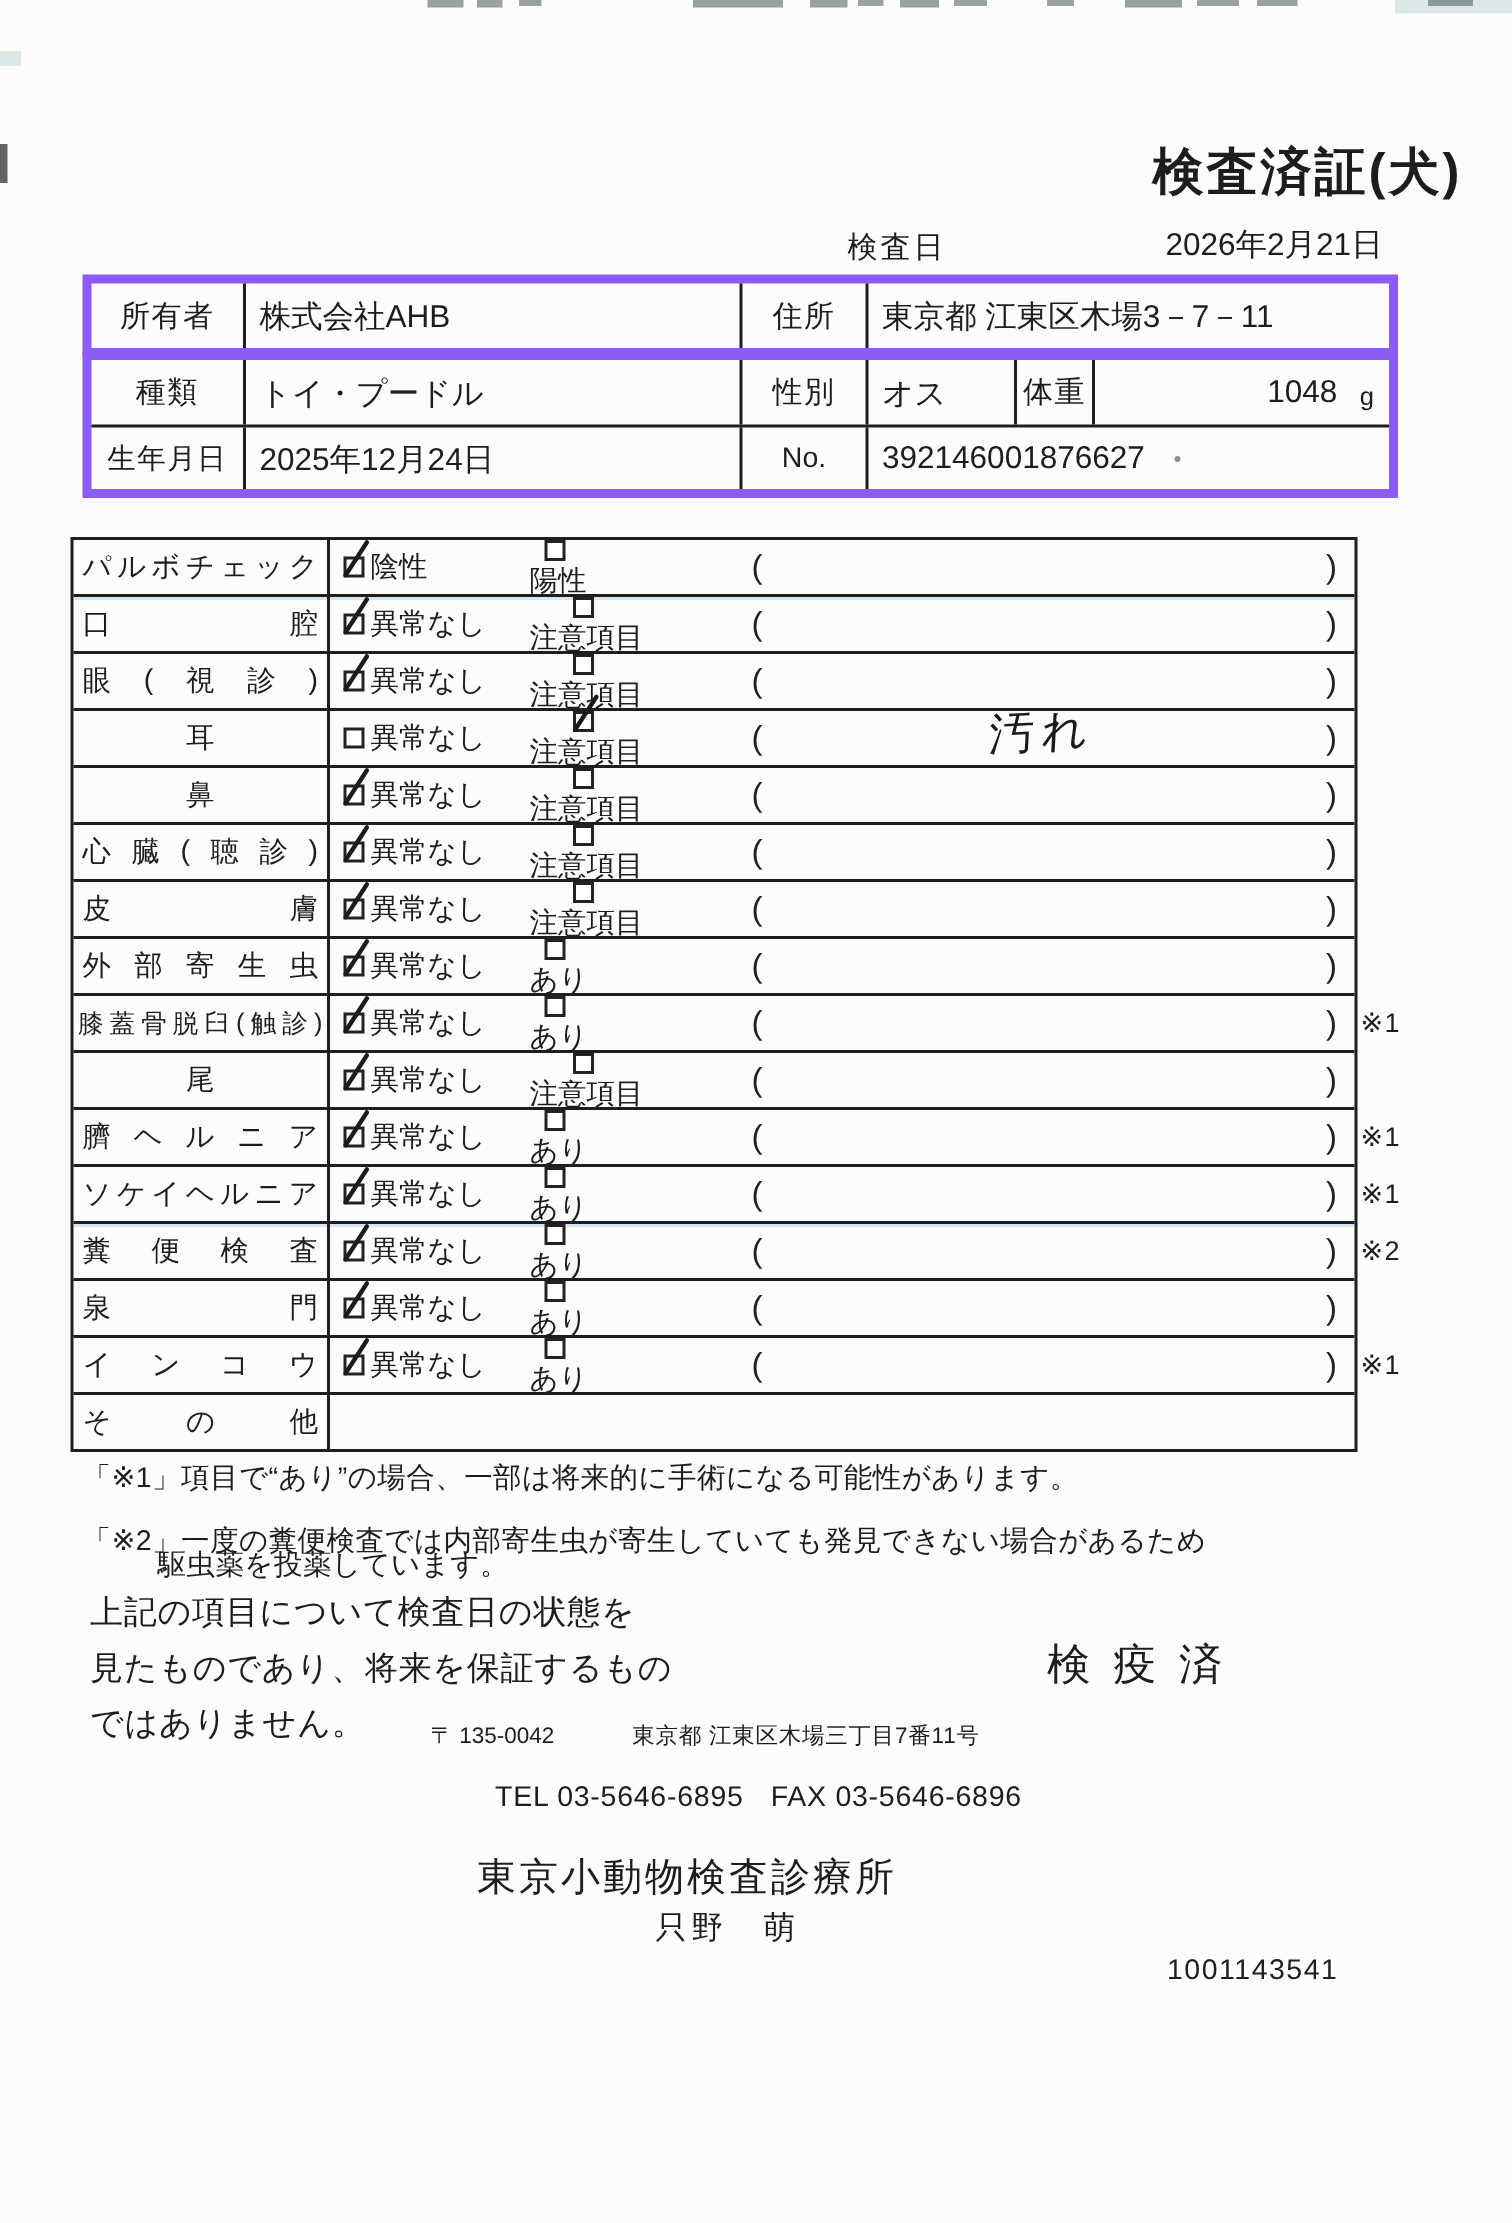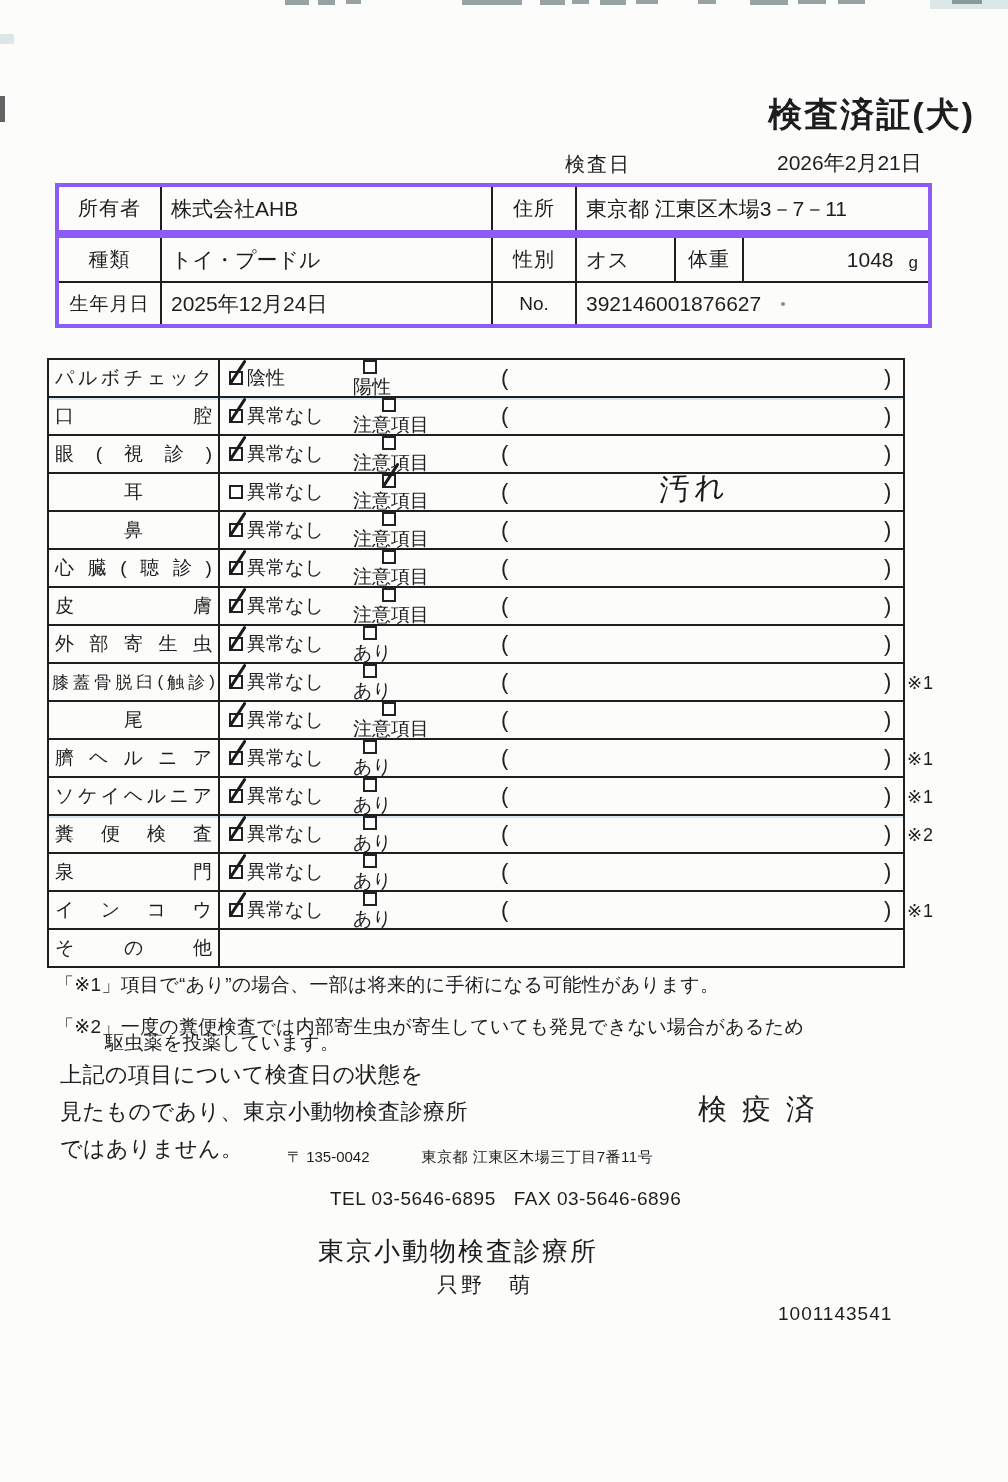--- a/index.html
+++ b/index.html
@@ -20,36 +20,36 @@
   .artifact.light{background:#9fc4c4;opacity:.35;}
   .edge-mark{position:absolute;background:#222;opacity:.7;}
   
   .title{
     position:absolute;top:92px;left:0;width:975px;
     text-align:right;font-size:34px;font-weight:bold;letter-spacing:2px;
   }
   .insp-date-label{position:absolute;top:151px;left:565px;font-size:20px;letter-spacing:2px;}
   .insp-date-value{position:absolute;top:149px;left:777px;font-size:21px;}
   
-  .htable{position:absolute;border:4px solid #8b5cf6;box-sizing:border-box;}
+  .htable{position:absolute;border:6px solid #8b5cf6;box-sizing:border-box;}
   .hrow{display:flex;height:43px;box-sizing:border-box;}
   .hrow + .hrow{border-top:2px solid #1e1e1e;}
   .cell{
     border-right:2px solid #1e1e1e;box-sizing:border-box;
     display:flex;align-items:center;font-size:21px;
   }
   .cell:last-child{border-right:none;}
   .cell.lbl{justify-content:center;font-size:20px;letter-spacing:1px;}
   .cell.val{padding-left:9px;}
   .w-owner{width:103px;}
   .w-ownerval{width:331px;}
   .w-addr{width:84px;}
   .w-flex{flex:1;}
   .w-sexval{width:99px;}
-  .w-weight{width:68px;}
+  .w-weight{width:52px;}
   .weight-cell{justify-content:flex-end;padding-right:10px;}
   .weight-unit{font-size:17px;margin-left:15px;position:relative;top:3px;}
   .no-dot{
     display:inline-block;width:4px;height:4px;border-radius:50%;
     background:#555;margin-left:20px;opacity:.65;vertical-align:middle;
   }
   
   .intro{position:absolute;top:329px;left:55px;font-size:19px;letter-spacing:.5px;}
   
   .insp-table{
@@ -537,21 +537,21 @@
       <div class="iopts"></div>
     </div>
     </div>
 
   <div class="note-line n1">「※1」項目で“あり”の場合、一部は将来的に手術になる可能性があります。</div>
   <div class="note-line n2">「※2」一度の糞便検査では内部寄生虫が寄生していても発見できない場合があるため</div>
   <div class="note-line n3">駆虫薬を投薬しています。</div>
 
   <div class="disclaimer">
     <div>上記の項目について検査日の状態を</div>
-    <div>見たものであり、東京小動物検査診療所</div>
+    <div>見たものであり、将来を保証するもの</div>
     <div>ではありません。</div>
   </div>
 
   <div class="stamp">検疫済</div>
 
   <div class="addr-line">
     <span>〒 135-0042</span><span class="addr2">東京都 江東区木場三丁目7番11号</span>
   </div>
   <div class="tel-line">
     <span>TEL 03-5646-6895</span><span class="fax">FAX 03-5646-6896</span>

